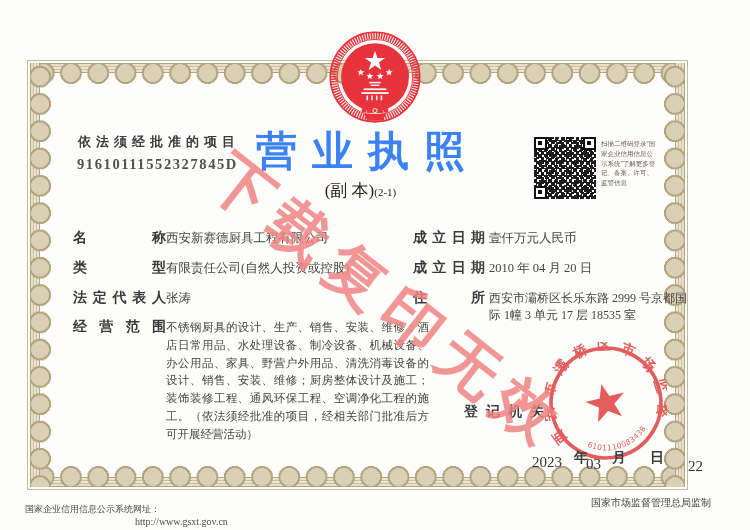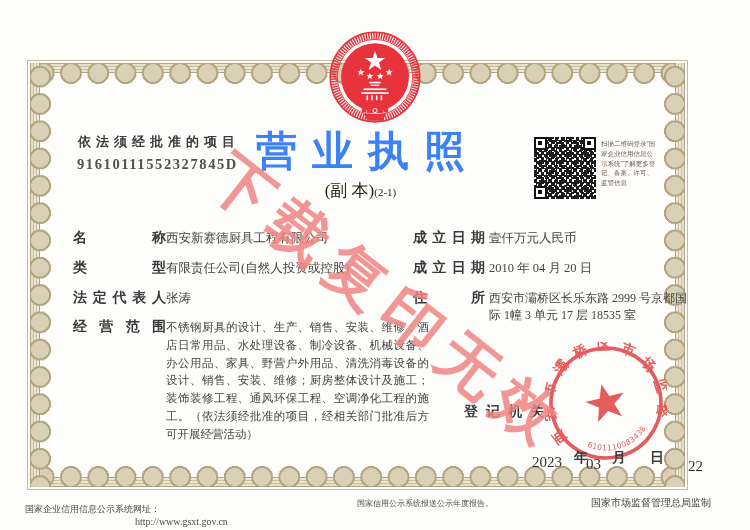--- a/index.html
+++ b/index.html
@@ -214,17 +214,16 @@
     <span class="date-lab d-dlab">日</span>
   </div>
 
   <div class="abs watermark">下载复印无效</div>
 
   <div class="abs footer-left">
     <span>国家企业信用信息公示系统网址：</span>
     <span class="url">http://www.gsxt.gov.cn</span>
   </div>
   <div class="abs footer-mid">
-    <div>国家信用公示系统报送公示年度报告。</div>
   </div>
   <div class="abs footer-right">国家市场监督管理总局监制</div>
 
 </div>
 
 </body></html>

